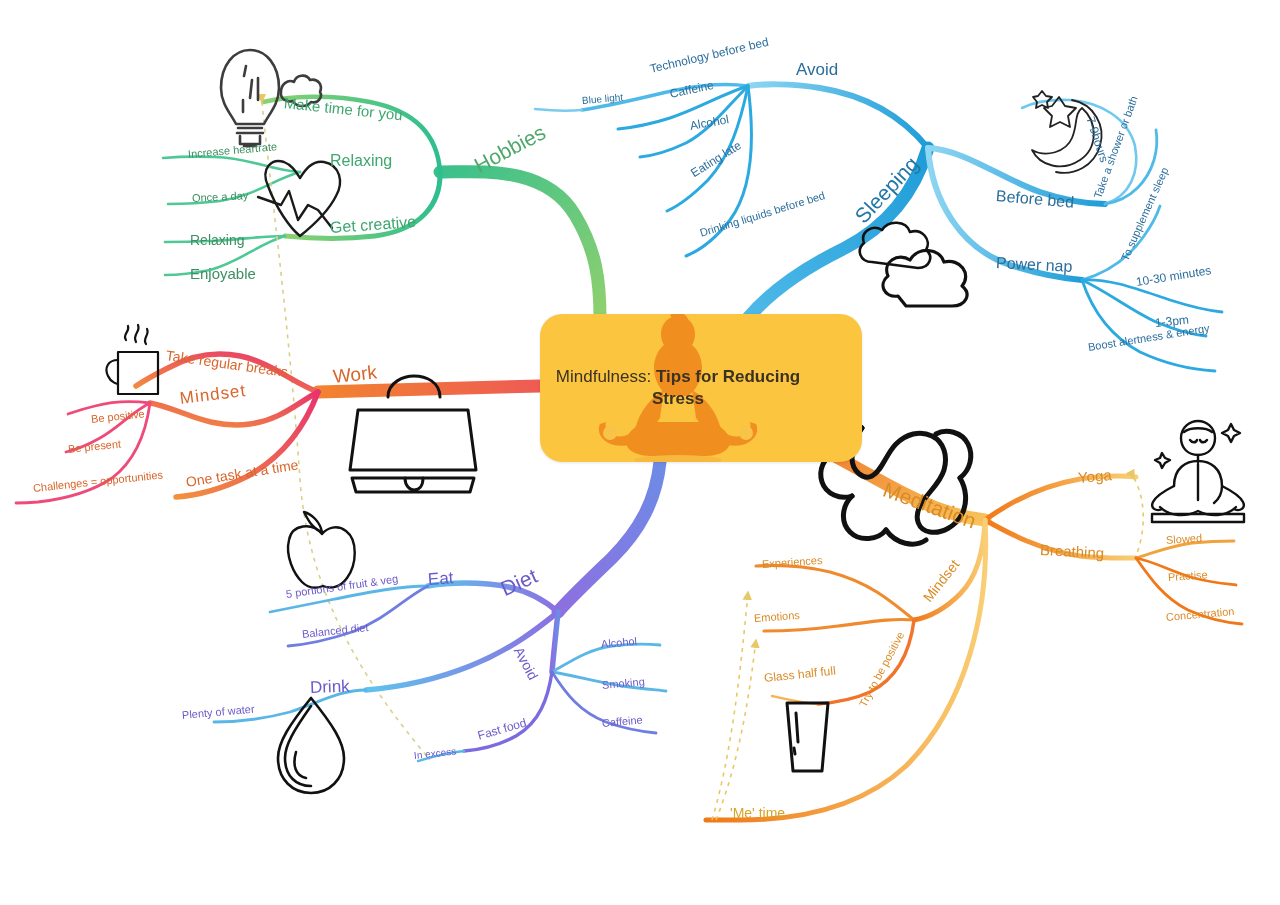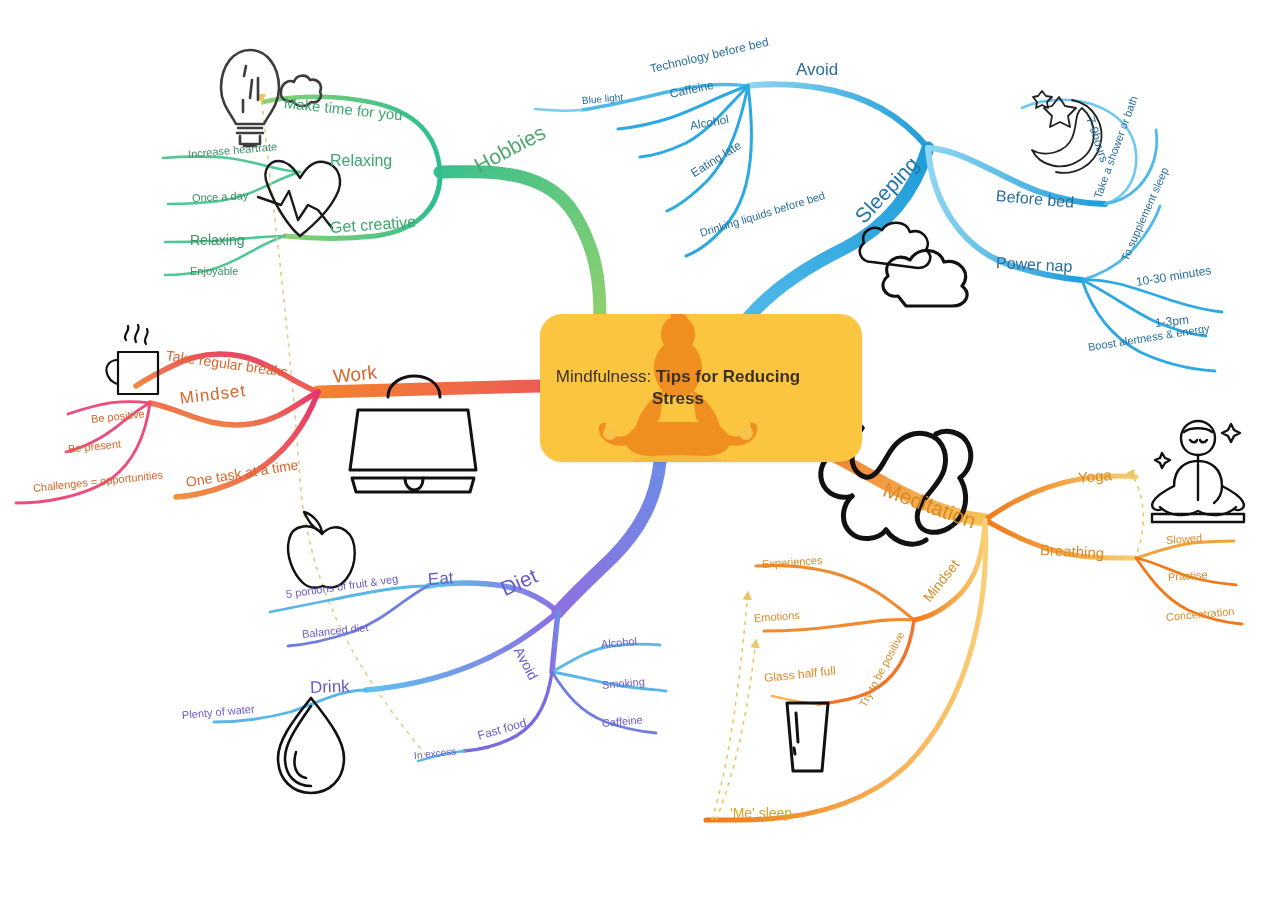--- a/index.html
+++ b/index.html
@@ -288,21 +288,21 @@
     </div>
   </div>
 
   <div class="lbl" style="left:476px;top:155px;font-size:21px;color:#4FA86B;transform:rotate(-28deg);transform-origin:left center;">Hobbies</div>
   <div class="lbl" style="left:284px;top:94px;font-size:15px;color:#3EA76F;transform:rotate(6deg);transform-origin:left center;">Make time for you</div>
   <div class="lbl" style="left:330px;top:152px;font-size:16px;color:#3EA76F;">Relaxing</div>
   <div class="lbl" style="left:188px;top:148px;font-size:11px;color:#3F8F63;transform:rotate(-5deg);transform-origin:left center;">Increase heartrate</div>
   <div class="lbl" style="left:192px;top:192px;font-size:11px;color:#3F8F63;transform:rotate(-3deg);transform-origin:left center;">Once a day</div>
   <div class="lbl" style="left:330px;top:219px;font-size:16px;color:#3EA76F;transform:rotate(-4deg);transform-origin:left center;">Get creative</div>
   <div class="lbl" style="left:190px;top:232px;font-size:14px;color:#3F8F63;">Relaxing</div>
-  <div class="lbl" style="left:190px;top:265px;font-size:11px;color:#3F8F63;">Enjoyable</div>
+  <div class="lbl" style="left:190px;top:265px;font-size:15px;color:#3F8F63;">Enjoyable</div>
 
   <div class="lbl" style="left:859px;top:208px;font-size:21px;color:#2377A8;transform:rotate(-47deg);transform-origin:left center;">Sleeping</div>
   <div class="lbl" style="left:796px;top:60px;font-size:17px;color:#2B6E9C;">Avoid</div>
   <div class="lbl" style="left:650px;top:62px;font-size:12px;color:#2B6E9C;transform:rotate(-13deg);transform-origin:left center;">Technology before bed</div>
   <div class="lbl" style="left:582px;top:95px;font-size:10px;color:#2B6E9C;transform:rotate(-5deg);transform-origin:left center;">Blue light</div>
   <div class="lbl" style="left:670px;top:87px;font-size:12px;color:#2B6E9C;transform:rotate(-12deg);transform-origin:left center;">Caffeine</div>
   <div class="lbl" style="left:690px;top:119px;font-size:12px;color:#2B6E9C;transform:rotate(-10deg);transform-origin:left center;">Alcohol</div>
   <div class="lbl" style="left:692px;top:167px;font-size:12px;color:#2B6E9C;transform:rotate(-32deg);transform-origin:left center;">Eating late</div>
   <div class="lbl" style="left:700px;top:227px;font-size:11px;color:#2B6E9C;transform:rotate(-17deg);transform-origin:left center;">Drinking liquids before bed</div>
   <div class="lbl" style="left:996px;top:187px;font-size:16px;color:#2B6E9C;transform:rotate(5deg);transform-origin:left center;">Before bed</div>
@@ -339,15 +339,15 @@
   <div class="lbl" style="left:1078px;top:469px;font-size:15px;color:#D98B26;transform:rotate(-5deg);transform-origin:left center;">Yoga</div>
   <div class="lbl" style="left:1040px;top:541px;font-size:15px;color:#D98B26;transform:rotate(3deg);transform-origin:left center;">Breathing</div>
   <div class="lbl" style="left:1166px;top:534px;font-size:11px;color:#D98B26;transform:rotate(-4deg);transform-origin:left center;">Slowed</div>
   <div class="lbl" style="left:1168px;top:571px;font-size:11px;color:#D98B26;transform:rotate(-4deg);transform-origin:left center;">Practise</div>
   <div class="lbl" style="left:1166px;top:611px;font-size:11px;color:#D98B26;transform:rotate(-5deg);transform-origin:left center;">Concentration</div>
   <div class="lbl" style="left:926px;top:592px;font-size:14px;color:#D98B26;transform:rotate(-52deg);transform-origin:left center;">Mindset</div>
   <div class="lbl" style="left:762px;top:558px;font-size:11px;color:#D98B26;transform:rotate(-4deg);transform-origin:left center;">Experiences</div>
   <div class="lbl" style="left:754px;top:612px;font-size:11px;color:#D98B26;transform:rotate(-4deg);transform-origin:left center;">Emotions</div>
   <div class="lbl" style="left:862px;top:700px;font-size:11px;color:#D98B26;transform:rotate(-62deg);transform-origin:left center;">Try to be positive</div>
   <div class="lbl" style="left:764px;top:671px;font-size:12px;color:#D98B26;transform:rotate(-6deg);transform-origin:left center;">Glass half full</div>
-  <div class="lbl" style="left:730px;top:805px;font-size:14px;color:#D9A326;">'Me' sleep</div>
+  <div class="lbl" style="left:730px;top:805px;font-size:14px;color:#D9A326;">'Me' time</div>
 
 </div>
 
 </body></html>

